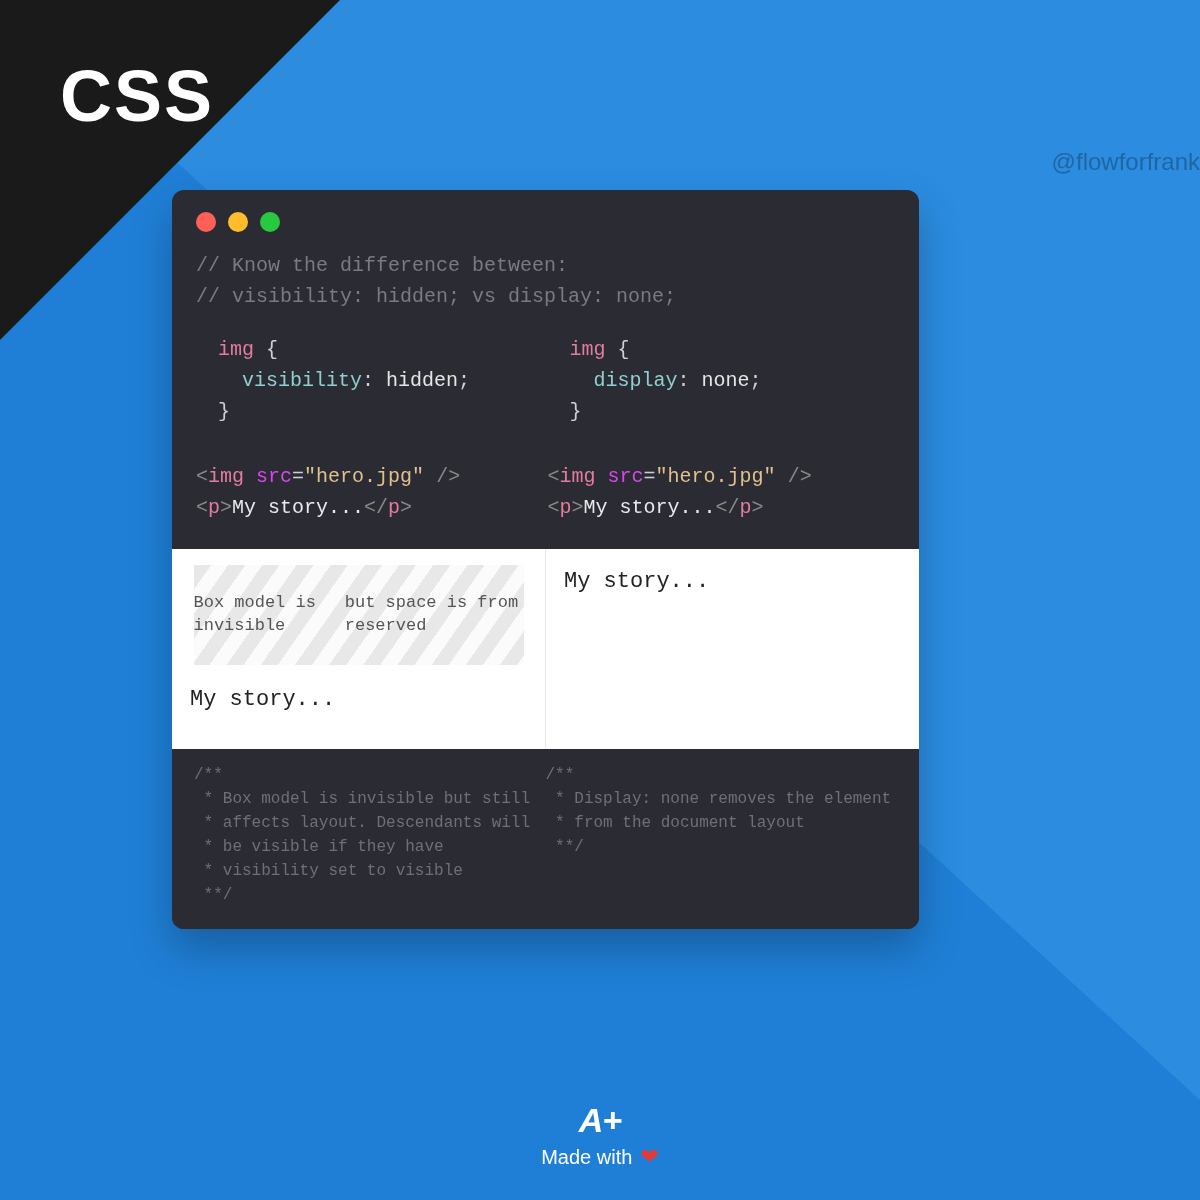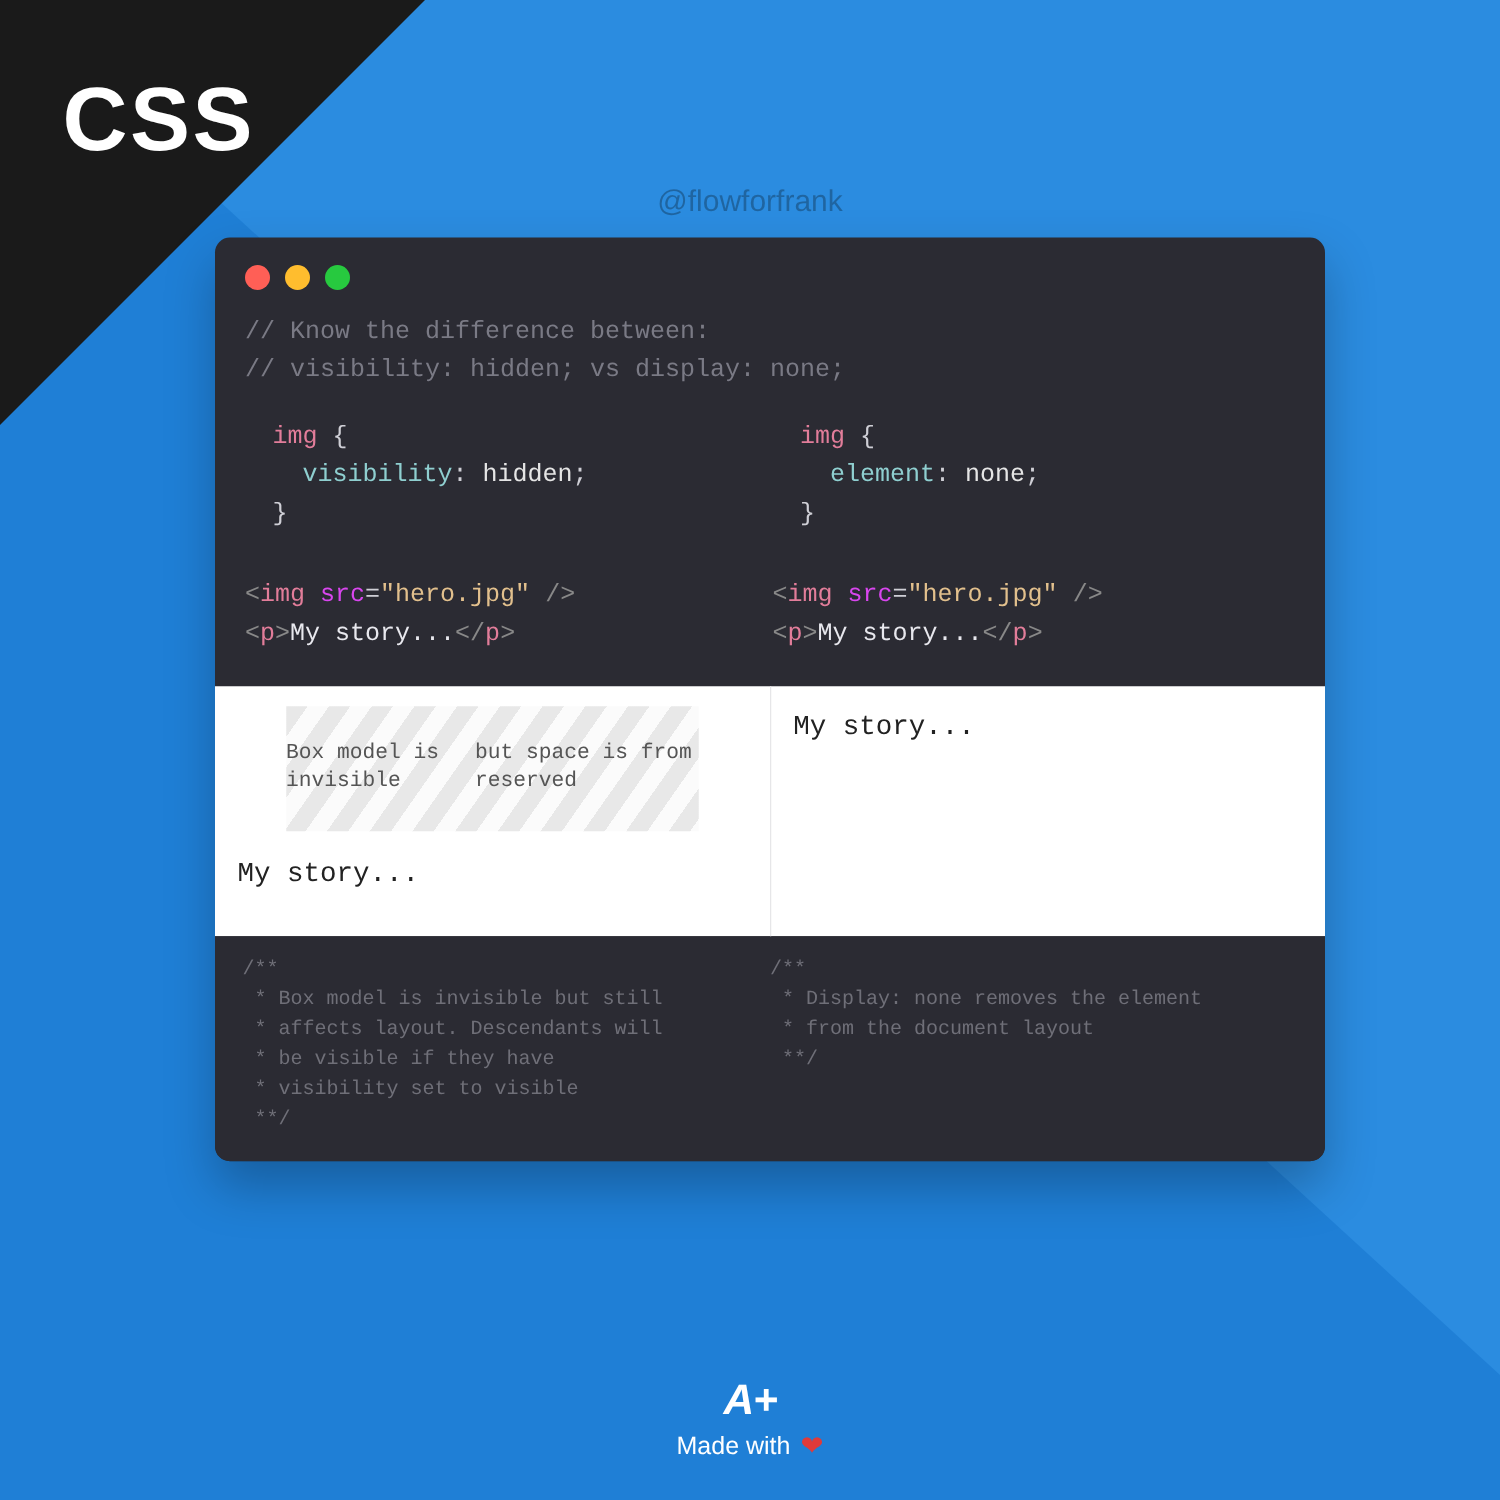--- a/index.html
+++ b/index.html
@@ -1,21 +1,21 @@
 <!DOCTYPE html>
 <html><head>
 <meta charset="utf-8">
 <style>
 *{margin:0;padding:0;box-sizing:border-box}
 body{width:1200px;height:1200px;overflow:hidden;font-family:'Segoe UI',Arial,sans-serif;position:relative;background:#1f7fd6}
 .bg-diag{position:absolute;top:0;right:0;width:0;height:0;border-style:solid;border-width:0 1200px 1100px 0;border-color:transparent #2b8ce0 transparent transparent}
 .corner{position:absolute;top:0;left:0;width:0;height:0;border-style:solid;border-width:340px 340px 0 0;border-color:#1a1a1a transparent transparent transparent;z-index:2}
-.css-label{position:absolute;top:55px;left:50px;color:#fff;font-weight:900;font-size:72px;letter-spacing:2px;z-index:3;font-family:Arial,sans-serif}
-.handle{position:absolute;top:148px;width:100%;text-align:center;color:rgba(0,0,0,.28);font-size:24px;z-index:1}
-.editor{position:absolute;top:190px;left:172px;width:888px;background:#2b2b33;border-radius:12px;box-shadow:0 20px 40px rgba(0,0,0,.25);z-index:5;overflow:hidden}
+.css-label{position:absolute;top:55px;left:60px;color:#fff;font-weight:900;font-size:72px;letter-spacing:2px;z-index:3;font-family:Arial,sans-serif}
+.handle{position:absolute;top:148px;width:100%;text-align:right;color:rgba(0,0,0,.28);font-size:24px;z-index:1}
+.editor{position:absolute;top:190px;left:172px;width:747px;background:#2b2b33;border-radius:12px;box-shadow:0 20px 40px rgba(0,0,0,.25);z-index:5;overflow:hidden}
 .titlebar{padding:22px 24px 8px;display:flex;gap:12px}
 .dot{width:20px;height:20px;border-radius:50%}
 .dot.r{background:#ff5f56}.dot.y{background:#ffbd2e}.dot.g{background:#27c93f}
 .codearea{padding:10px 24px 26px;font-family:'Consolas','Courier New',monospace;font-size:20px;line-height:1.55;color:#cfcfd6}
 .comment-top{color:#7a7a85;margin-bottom:22px;white-space:pre}
 .cols{display:flex;gap:4px}
 .col{flex:1;min-width:0}
 .block{padding-left:22px;margin-bottom:34px}
 .kw{color:#e27d9a}.prop{color:#8fcfd0}.val{color:#e5e5e5}.punc{color:#cfcfd6}
 .tag{color:#e27d9a}.attr{color:#d946ef}.str{color:#e2c08d}.txt{color:#e8e8ee}
@@ -60,21 +60,21 @@
         </div>
         <div>
           <span class="ang">&lt;</span><span class="tag">img</span> <span class="attr">src</span><span class="punc">=</span><span class="str">"hero.jpg"</span> <span class="ang">/&gt;</span><br>
           <span class="ang">&lt;</span><span class="tag">p</span><span class="ang">&gt;</span><span class="txt">My story</span><span class="txt">...</span><span class="ang">&lt;/</span><span class="tag">p</span><span class="ang">&gt;</span>
         </div>
       </div>
 
       <div class="col">
         <div class="block">
           <span class="kw">img</span> <span class="punc">{</span><br>
-          &nbsp;&nbsp;<span class="prop">element</span><span class="punc">:</span> <span class="val">none</span><span class="punc">;</span><br>
+          &nbsp;&nbsp;<span class="prop">display</span><span class="punc">:</span> <span class="val">none</span><span class="punc">;</span><br>
           <span class="punc">}</span>
         </div>
         <div>
           <span class="ang">&lt;</span><span class="tag">img</span> <span class="attr">src</span><span class="punc">=</span><span class="str">"hero.jpg"</span> <span class="ang">/&gt;</span><br>
           <span class="ang">&lt;</span><span class="tag">p</span><span class="ang">&gt;</span><span class="txt">My story</span><span class="txt">...</span><span class="ang">&lt;/</span><span class="tag">p</span><span class="ang">&gt;</span>
         </div>
       </div>
     </div>
   </div>
 

